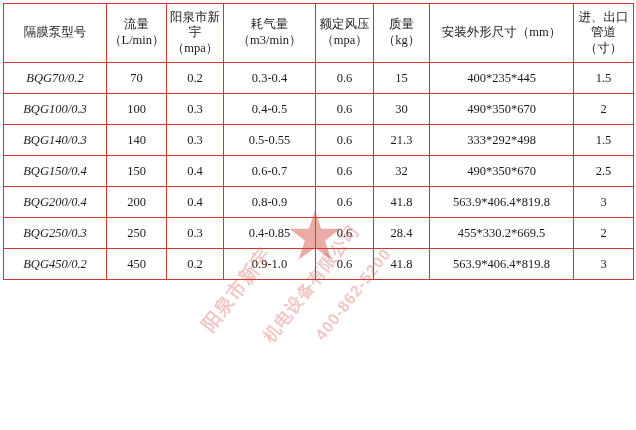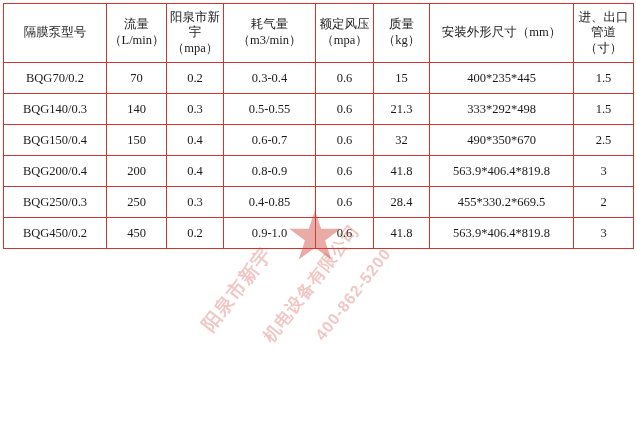--- a/index.html
+++ b/index.html
@@ -40,20 +40,21 @@
     font-weight: normal;
   }
   table.spec td {
     font-size: 12.5px;
     height: 28px;
     padding: 1px 2px;
     white-space: nowrap;
   }
   td.model {
     font-size: 12.5px;
+    font-style: italic;
   }
   
   col.c0 { width: 103px; }
   col.c1 { width: 60px; }
   col.c2 { width: 57px; }
   col.c3 { width: 92px; }
   col.c4 { width: 58px; }
   col.c5 { width: 56px; }
   col.c6 { width: 144px; }
   col.c7 { width: 60px; }
@@ -139,20 +140,30 @@
         <td class="model">BQG70/0.2</td>
         <td>70</td>
         <td>0.2</td>
         <td>0.3-0.4</td>
         <td>0.6</td>
         <td>15</td>
         <td>400*235*445</td>
         <td>1.5</td>
       </tr>
       <tr>
+        <td class="model">BQG100/0.3</td>
+        <td>100</td>
+        <td>0.3</td>
+        <td>0.4-0.5</td>
+        <td>0.6</td>
+        <td>30</td>
+        <td>490*350*670</td>
+        <td>2</td>
+      </tr>
+      <tr>
         <td class="model">BQG140/0.3</td>
         <td>140</td>
         <td>0.3</td>
         <td>0.5-0.55</td>
         <td>0.6</td>
         <td>21.3</td>
         <td>333*292*498</td>
         <td>1.5</td>
       </tr>
       <tr>

